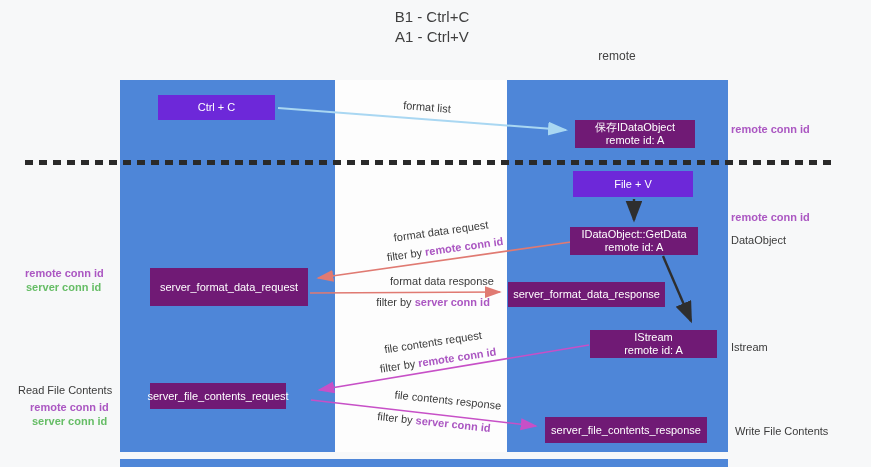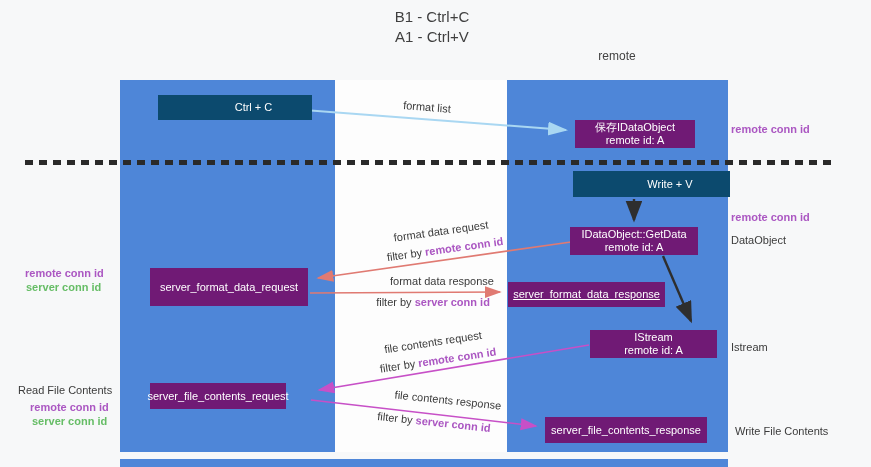--- a/index.html
+++ b/index.html
@@ -16,21 +16,21 @@
     background:repeating-linear-gradient(90deg,#2a2a2a 0 8px,transparent 8px 14px);}
 
   .title{position:absolute;left:312px;top:7px;width:240px;text-align:center;
     font-size:15px;line-height:20px;color:#3f3f3f;z-index:3;}
   .colhead{position:absolute;top:49px;width:120px;text-align:center;
     font-size:12px;line-height:14px;color:#434343;z-index:3;}
   .colhead.left{left:158px;} .colhead.right{left:557px;}
 
   .node{position:absolute;display:flex;flex-direction:column;align-items:center;justify-content:center;
     color:#fff;font-size:11px;line-height:13px;text-align:center;z-index:6;white-space:nowrap;}
-  .node.green{background:#0c4a6e;padding-left:37px;}
+  .node.green{background:#6d28d9;}
   .node.orange{background:#701a75;}
 
   .lbl{position:absolute;font-size:11px;color:#3b3b3b;white-space:nowrap;z-index:7;}
   .purple{color:#ab57c2;font-weight:bold;}
   .greentx{color:#66bd66;font-weight:bold;}
 
   .flow{position:absolute;font-size:11px;color:#3b3b3b;white-space:nowrap;z-index:7;
     transform:translate(-50%,-50%) rotate(var(--rot,0deg));}
 
   svg.arrows{position:absolute;left:0;top:0;z-index:5;}
@@ -82,33 +82,33 @@
   <div class="node green" style="left:158px;top:95px;width:117px;height:25px;">
     <div>Ctrl + C</div>
   </div>
 
   <div class="node orange" style="left:575px;top:120px;width:120px;height:28px;">
     <div>保存IDataObject</div>
     <div>remote id: A</div>
   </div>
 
   <div class="node green" style="left:573px;top:171px;width:120px;height:26px;">
-    <div>Write + V</div>
+    <div>File + V</div>
   </div>
 
   <div class="node orange" style="left:570px;top:227px;width:128px;height:28px;">
     <div>IDataObject::GetData</div>
     <div>remote id: A</div>
   </div>
 
   <div class="node orange" style="left:150px;top:268px;width:158px;height:38px;">
     <div>server_format_data_request</div>
   </div>
 
-  <div class="node orange" style="left:508px;top:282px;width:157px;height:25px;text-decoration:underline;">
+  <div class="node orange" style="left:508px;top:282px;width:157px;height:25px;">
     <div>server_format_data_response</div>
   </div>
 
   <div class="node orange" style="left:590px;top:330px;width:127px;height:28px;">
     <div>IStream</div>
     <div>remote id: A</div>
   </div>
 
   <div class="node orange" style="left:150px;top:383px;width:136px;height:26px;">
     <div>server_file_contents_request</div>

